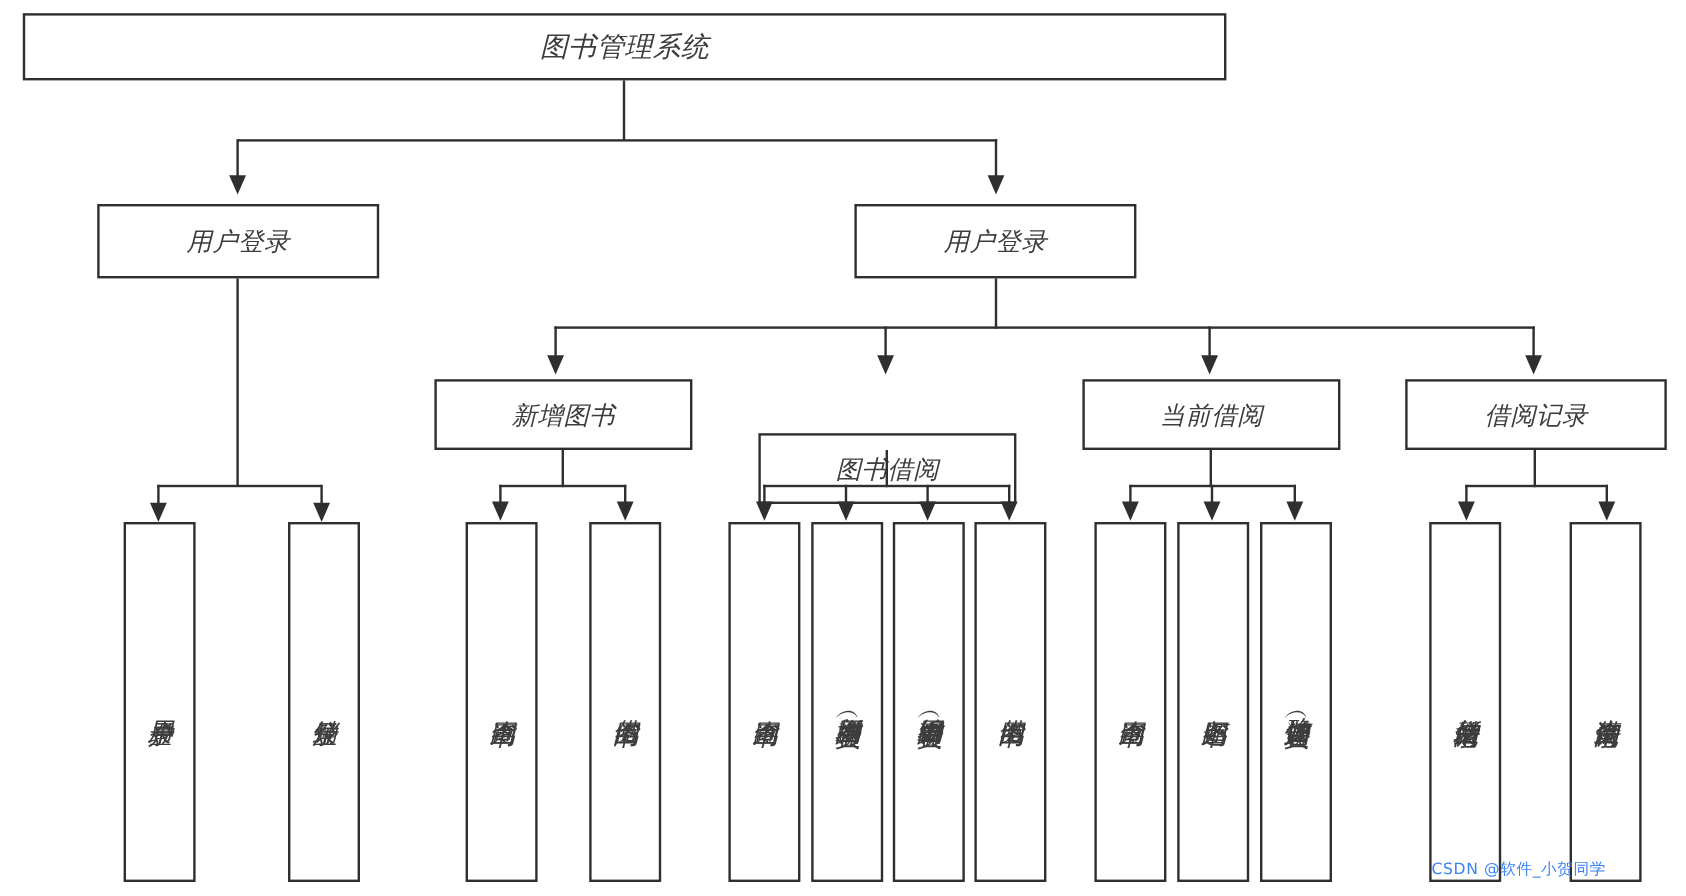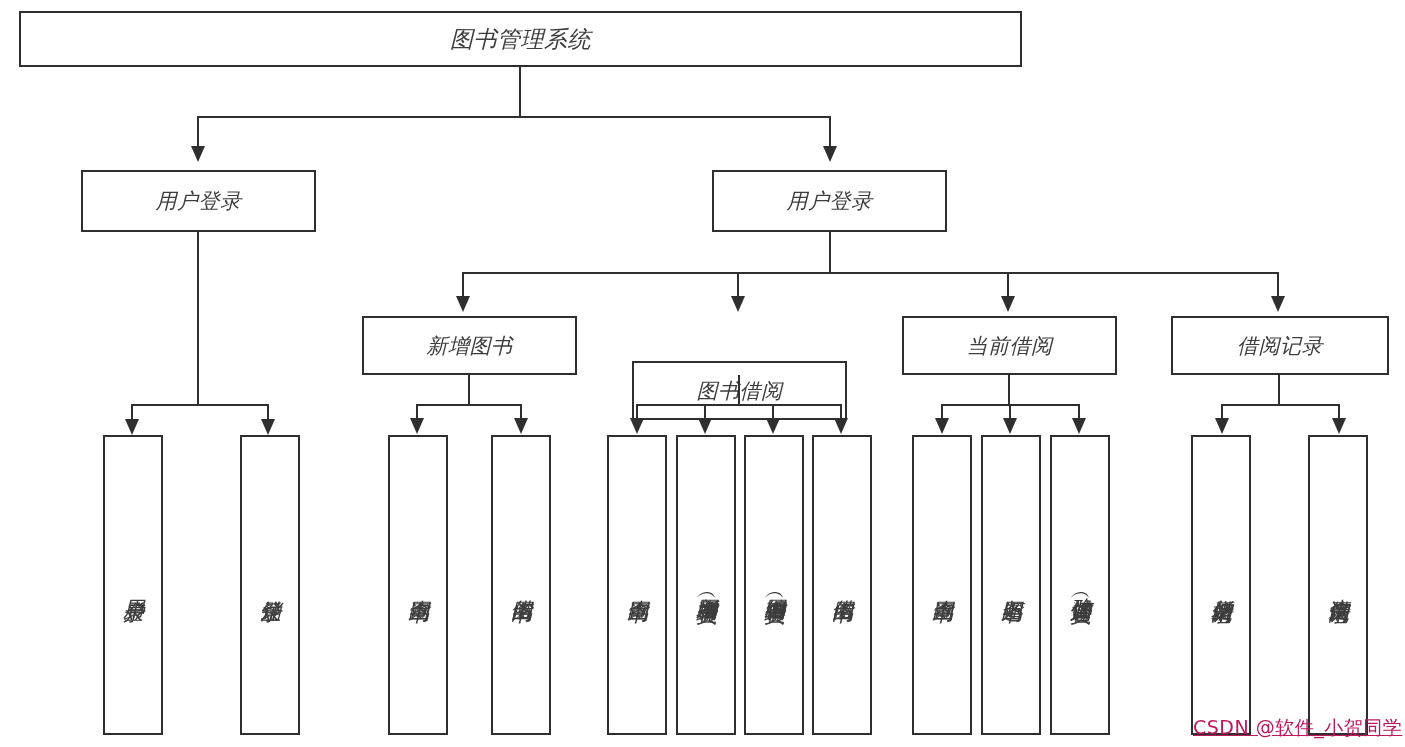--- a/index.html
+++ b/index.html
@@ -62,25 +62,24 @@
   .arrow {
     position: absolute;
     width: 0;
     height: 0;
     border-left: 7px solid transparent;
     border-right: 7px solid transparent;
     border-top: 16px solid #2f2f2f;
   }
   .watermark {
     position: absolute;
-    font-size: 19px;
-    color: #be185d;
+    font-size: 13px;
+    color: #3b82f6;
     white-space: nowrap;
     letter-spacing: 0.5px;
-    text-decoration: underline;
   }
 </style>
 </head>
 <body>
 
 <div id="canvas">
 
   <div class="node h title" style="left:19px; top:11px; width:1003px; height:56px;">
     <span>图书管理系统</span>
   </div>

